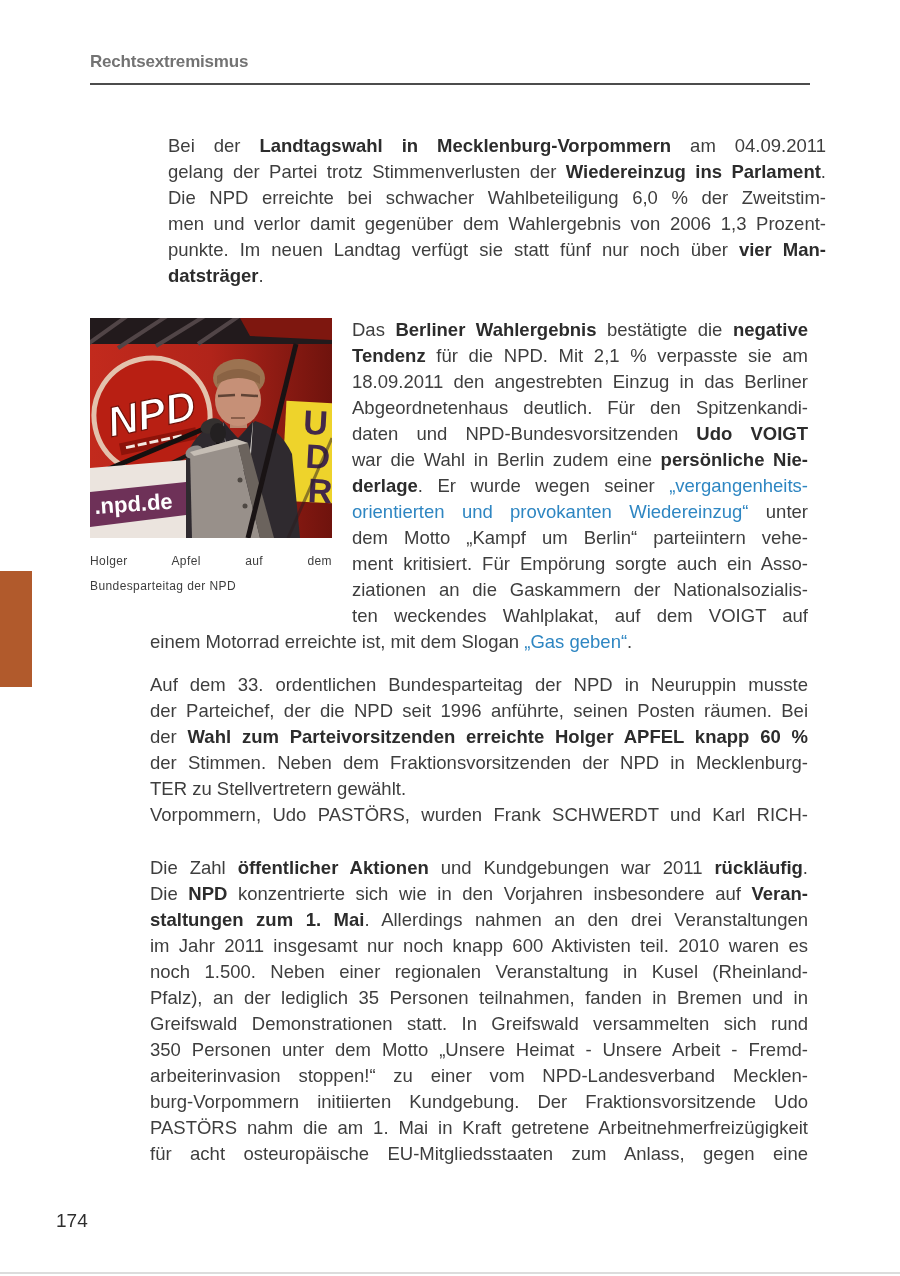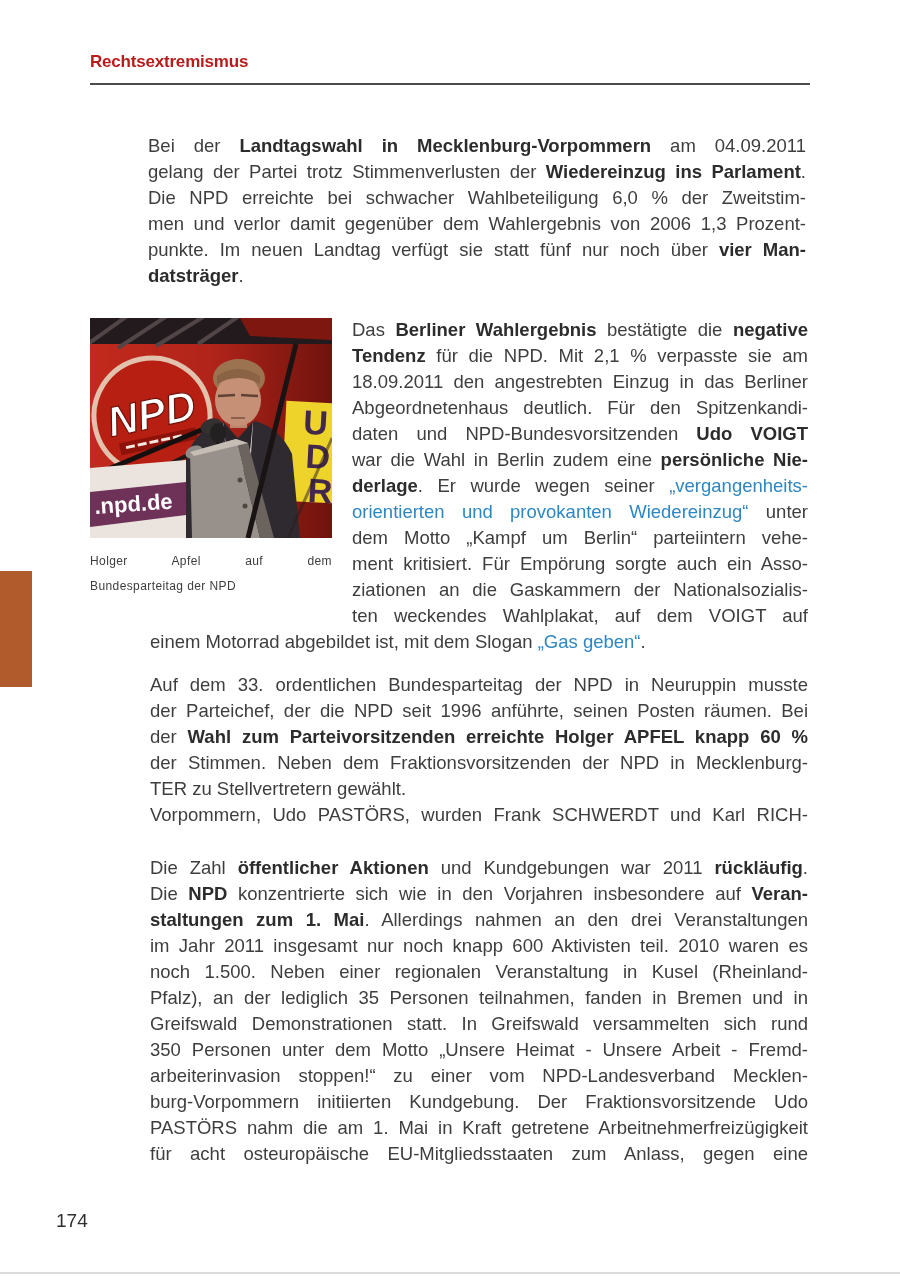--- a/index.html
+++ b/index.html
@@ -2,30 +2,30 @@
 <html lang="de" style="--link: #2e86c2; --tab: #b15a2c;"><head>
 <meta charset="utf-8">
 <style>
   html,body{margin:0;padding:0;}
   body{
     width:900px;height:1276px;position:relative;background:#ffffff;
     font-family:"Liberation Sans",sans-serif;overflow:hidden;
   }
   .abs{position:absolute;}
   
-  .header-title{left:90px;top:52px;font-size:17px;font-weight:bold;color:#b91c1c;letter-spacing:-0.2px;}
+  .header-title{left:90px;top:52px;font-size:17px;font-weight:bold;color:#737373;letter-spacing:-0.2px;}
   .header-rule{left:90px;top:83px;width:720px;height:2px;background:#4c4c4c;}
   
   .bodytext{font-size:18.5px;color:#3e3e3e;}
   .tline{height:26px;line-height:26px;overflow:hidden;white-space:nowrap;}
   .just{text-align:justify;text-align-last:justify;white-space:normal;}
   .r-n{font-weight:normal;}
   .r-b{font-weight:700;color:#2c2c2c;}
   .r-l{color:var(--link,#2e86c2);}
-  #p1{left:148px;top:133px;width:658px;}
+  #p1{left:168px;top:133px;width:658px;}
   #p2{left:352px;top:317px;width:456px;}
   #p2c{left:150px;top:629px;width:658px;}
   #p3{left:150px;top:672px;width:658px;}
   #p4{left:150px;top:855px;width:658px;}
   
   #photo-block{left:90px;top:318px;width:242px;}
   .caption{margin-top:7px;font-size:12px;color:#3d3d3d;letter-spacing:0.4px;}
   .caption .tline{height:25px;line-height:25px;}
   
   .side-tab{left:0;top:571px;width:32px;height:116px;background:var(--tab,#b15a2c);}
@@ -133,21 +133,21 @@
     <div class="tline just"><span class="r-n">daten und NPD-Bundesvorsitzenden </span><span class="r-b">Udo VOIGT</span></div>
     <div class="tline just"><span class="r-n">war die Wahl in Berlin zudem eine </span><span class="r-b">persönliche Nie-</span></div>
     <div class="tline just"><span class="r-b">derlage</span><span class="r-n">. Er wurde wegen seiner </span><span class="r-l">„vergangenheits-</span></div>
     <div class="tline just"><span class="r-l">orientierten und provokanten Wiedereinzug“</span><span class="r-n"> unter</span></div>
     <div class="tline just"><span class="r-n">dem Motto „Kampf um Berlin“ parteiintern vehe-</span></div>
     <div class="tline just"><span class="r-n">ment kritisiert. Für Empörung sorgte auch ein Asso-</span></div>
     <div class="tline just"><span class="r-n">ziationen an die Gaskammern der Nationalsozialis-</span></div>
     <div class="tline just"><span class="r-n">ten weckendes Wahlplakat, auf dem VOIGT auf</span></div>
   </div>
 <div id="p2c" class="abs bodytext">
-    <div class="tline"><span class="r-n">einem Motorrad abgebildet ist, mit dem Slogan </span><span class="r-l">„Gas geben“</span><span class="r-n">.</span></div>
+    <div class="tline"><span class="r-n">einem Motorrad erreichte ist, mit dem Slogan </span><span class="r-l">„Gas geben“</span><span class="r-n">.</span></div>
   </div>
 
 <div id="p3" class="abs bodytext">
     <div class="tline just"><span class="r-n">Auf dem 33. ordentlichen Bundesparteitag der NPD in Neuruppin musste</span></div>
     <div class="tline just"><span class="r-n">der Parteichef, der die NPD seit 1996 anführte, seinen Posten räumen. Bei</span></div>
     <div class="tline just"><span class="r-n">der </span><span class="r-b">Wahl zum Parteivorsitzenden erreichte Holger APFEL knapp 60 %</span></div>
     <div class="tline just"><span class="r-n">der Stimmen. Neben dem Fraktionsvorsitzenden der NPD in Mecklenburg-</span></div>
     <div class="tline"><span class="r-n">TER zu Stellvertretern gewählt.</span></div>
     <div class="tline just"><span class="r-n">Vorpommern, Udo PASTÖRS, wurden Frank SCHWERDT und Karl RICH-</span></div>
   </div>

